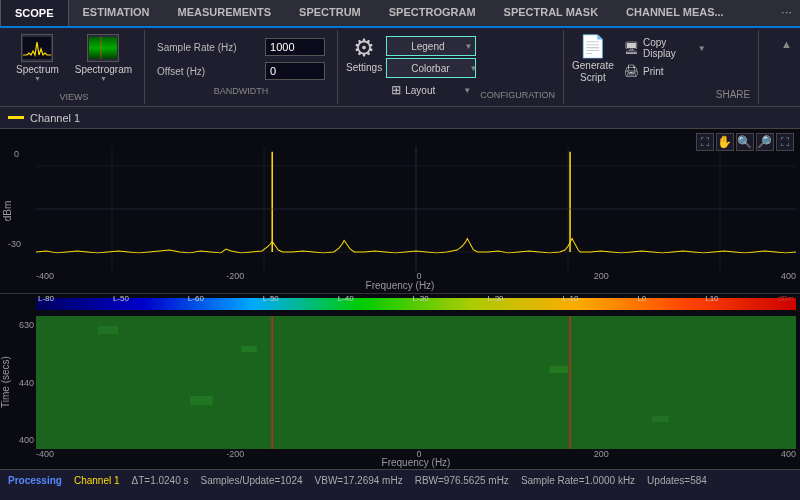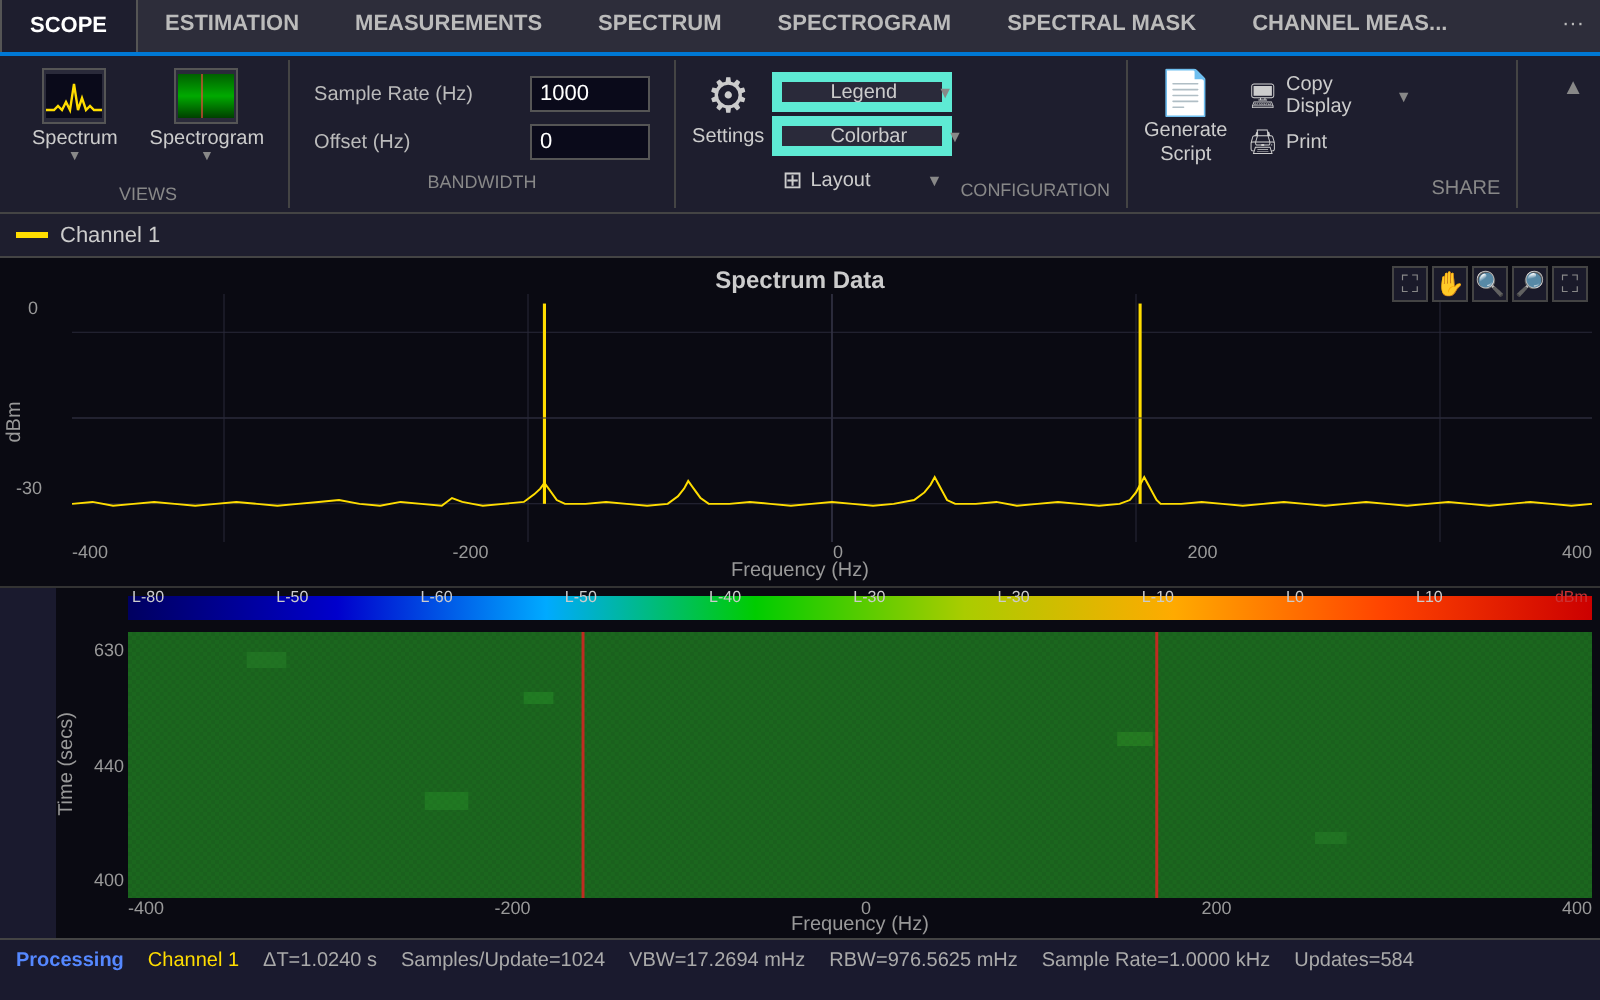--- a/index.html
+++ b/index.html
@@ -12,21 +12,21 @@
     .tab-overflow { margin-left: auto; padding: 4px 8px; color: #bbb; cursor: pointer; height: 28px; display: flex; align-items: center; }
 
     
     .ribbon { background: #1e1e2e; border-bottom: 1px solid #444; display: flex; align-items: stretch; padding: 2px 4px; min-height: 78px; }
     .view-btn { display: flex; flex-direction: column; align-items: center; cursor: pointer; padding: 2px 6px; color: #ccc; font-size: 10px; min-width: 50px; }
     .view-btn .icon-box { width: 32px; height: 28px; display: flex; align-items: center; justify-content: center; border: 1px solid #555; background: #2a2a3a; margin-bottom: 2px; }
     .view-btn .chevron { font-size: 7px; color: #888; }
     .bw-row { display: flex; align-items: center; gap: 18px; }
     .bw-label { font-size: 10px; color: #bbb; min-width: 90px; }
     .bw-input { background: #0a0a1a; border: 1px solid #555; color: #fff; font-size: 11px; padding: 1px 4px; width: 60px; height: 18px; }
-    .legend-btn { display: flex; align-items: center; gap: 20px; cursor: pointer; padding: 1px 4px; color: #ccc; font-size: 10px; border: 5px solid #5eead4; background: #2a2a3a; width: 90px; height: 20px; }
+    .legend-btn { display: flex; align-items: center; gap: 20px; cursor: pointer; padding: 1px 4px; color: #ccc; font-size: 10px; border: 1px solid #5eead4; background: #2a2a3a; width: 90px; height: 20px; }
     .legend-btn .color-square { width: 14px; height: 12px; }
     .legend-btn .chevron { margin-left: auto; font-size: 8px; color: #888; }
     .layout-btn { display: flex; align-items: center; gap: 4px; cursor: pointer; padding: 1px 4px; color: #ccc; font-size: 10px; border: 1px solid transparent; width: 90px; height: 20px; }
     .layout-btn .chevron { margin-left: auto; font-size: 8px; color: #888; }
     .copy-btn { display: flex; align-items: center; gap: 4px; cursor: pointer; padding: 1px 4px; color: #ccc; font-size: 10px; border: none; background: transparent; width: 90px; height: 20px; }
 
     
     .channel-bar { background: #1e1e2e; border-bottom: 1px solid #444; padding: 2px 8px; display: flex; align-items: center; gap: 6px; height: 22px; }
     .channel-dot { width: 16px; height: 3px; background: #ffdd00; display: inline-block; }
 
@@ -151,21 +151,20 @@
 
   <div style="margin-left:auto;padding:4px;cursor:pointer;color:#888;align-self:flex-start;margin-top:4px;">▲</div>
 </div>
 
 <div class="channel-bar">
   <span class="channel-dot"></span>
   <span>Channel 1</span>
 </div>
 
 <div class="spectrum-plot">
-  <div class="spectrum-title">Spectrum Data</div>
 
   <div style="position:absolute;left:2px;top:50%;font-size:10px;color:#999;writing-mode:vertical-rl;transform:translateY(-50%) rotate(180deg);">dBm</div>
 
   <div style="position:absolute;left:14px;top:20px;font-size:9px;color:#999;">0</div>
   <div style="position:absolute;left:8px;top:110px;font-size:9px;color:#999;">-30</div>
 
   <svg style="position:absolute;left:36px;right:4px;top:18px;bottom:22px;width:calc(100% - 40px);height:calc(100% - 40px);" viewBox="0 0 740 130" preserveAspectRatio="none">
 
     <line x1="0" y1="20" x2="740" y2="20" stroke="#2a2a3a" stroke-width="0.5"></line>
     <line x1="0" y1="65" x2="740" y2="65" stroke="#2a2a3a" stroke-width="0.5"></line>
@@ -207,21 +206,21 @@
 
   <div class="toolbar-icons">
     <div class="toolbar-icon" title="Fit">⛶</div>
     <div class="toolbar-icon" title="Pan">✋</div>
     <div class="toolbar-icon" title="Zoom In">🔍</div>
     <div class="toolbar-icon" title="Zoom Out">🔎</div>
     <div class="toolbar-icon" title="Fullscreen">⛶</div>
   </div>
 </div>
 
-<div class="spectrogram-plot" style="height:175px;position:relative;background:#0a0a12;margin-left:28px;">
+<div class="spectrogram-plot" style="height:175px;position:relative;background:#0a0a12;">
 
   <div style="position:absolute;top:0;left:36px;right:4px;height:22px;">
     <div style="position:absolute;top:4px;left:0;right:0;height:12px;background:linear-gradient(to right, #000060, #0000cc, #00aaff, #00cc00, #aacc00, #ffaa00, #ff4400, #cc0000);"></div>
     <div style="position:absolute;top:0;left:0;right:0;display:flex;justify-content:space-between;font-size:8px;color:#ccc;padding:0 2px;">
       <span>L-80</span>
       <span>L-50</span>
       <span>L-60</span>
       <span>L-50</span>
       <span>L-40</span>
       <span>L-30</span>

